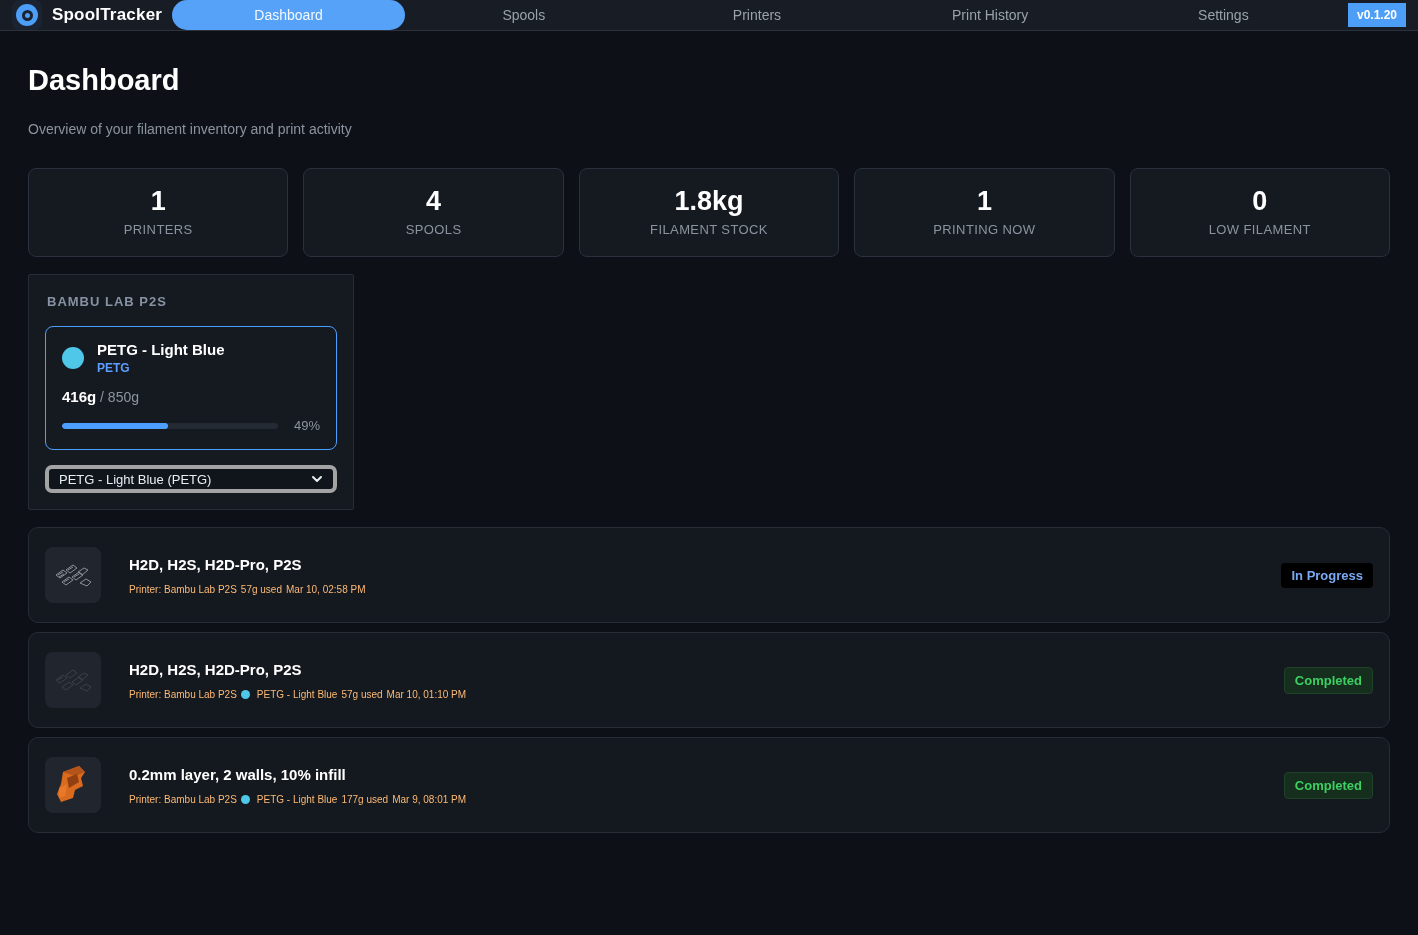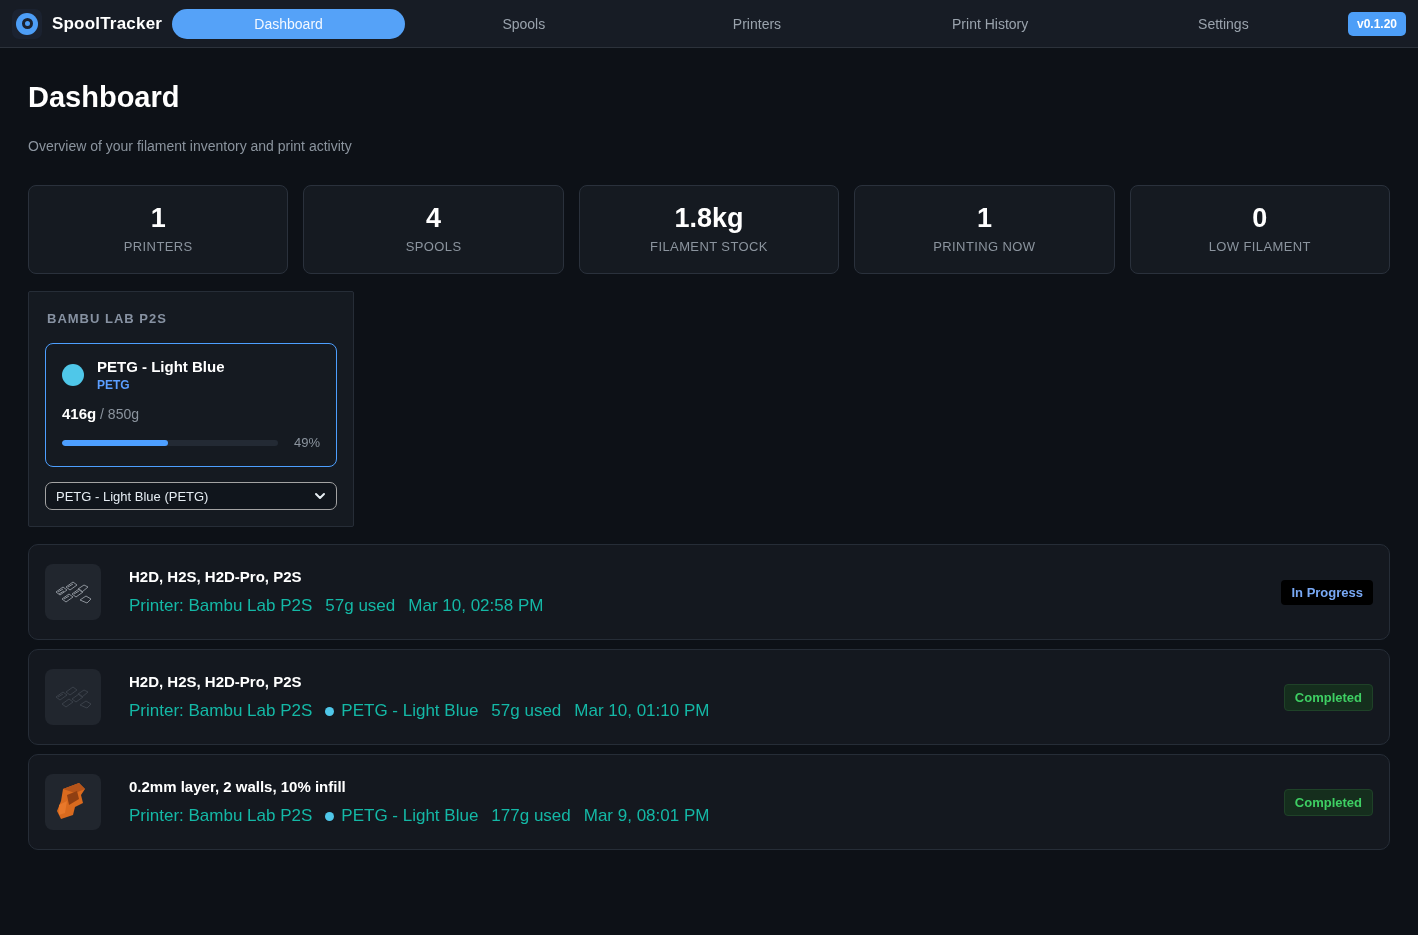--- a/index.html
+++ b/index.html
@@ -5,21 +5,21 @@
   * { margin:0; padding:0; box-sizing:border-box; }
   html,body { width:1418px; height:935px; overflow:hidden; }
   body {
     background:#0d1117;
     color:#e6edf3;
     font-family:"Liberation Sans", sans-serif;
   }
 
   
   .topbar {
-    height:48px;
+    height:31px;
     background:#171c25;
     border-bottom:1px solid #2c323b;
     display:flex;
     align-items:center;
     padding:0 12px;
   }
   .brand { display:flex; align-items:center; gap:10px; width:158px; flex:none; }
   .logo-box {
     width:30px; height:30px; border-radius:7px;
     background:#1b2230;
@@ -42,21 +42,21 @@
     flex:1; text-align:center; font-size:14px; color:#9aa3ad;
     padding:7px 0; cursor:pointer;
   }
   .nav-item.active {
     background:#55a2f8; color:#f4f9ff; border-radius:18px;
     margin:0 2px; font-weight:normal;
   }
   .version-badge {
     flex:none; background:#4d9ef7; color:#ffffff;
     font-size:12px; font-weight:bold;
-    padding:5px 9px; border-radius:5px; margin-left:8px;
+    padding:5px 9px; border-radius:0; margin-left:8px;
   }
 
   
   .main { padding:0 28px; }
   .page-title { font-size:29px; font-weight:bold; color:#ffffff; margin:33px 0 0; }
   .page-subtitle { font-size:14px; color:#8b949e; margin-top:24px; }
 
   .stats-row {
     display:grid; grid-template-columns:repeat(5,1fr); gap:15px;
     margin-top:31px;
@@ -94,41 +94,41 @@
   .spool-weights .used { font-size:15px; font-weight:bold; color:#ffffff; }
   .progress-row { margin-top:13px; display:flex; align-items:center; gap:16px; }
   .progress-track {
     flex:1; height:6px; border-radius:3px; background:#232a34; overflow:hidden;
   }
   .progress-fill { height:100%; border-radius:3px; background:#4d9fff; }
   .progress-pct { font-size:13px; color:#8b949e; flex:none; }
 
   .spool-select {
     margin-top:15px; height:28px;
-    background:#10151c; border:1px solid #a3a3a3; border-radius:7px;
+    background:#10151c; border:4px solid #a3a3a3; border-radius:7px;
     display:flex; align-items:center; padding:0 10px;
     font-size:13px; color:#e6edf3; cursor:pointer;
   }
   .spool-select .chev { margin-left:auto; display:flex; }
 
   
   .jobs-list { display:flex; flex-direction:column; gap:9px; margin-top:17px; }
   .job-row {
     display:flex; align-items:center;
     background:#14181f; border:1px solid #262d37; border-radius:10px;
     padding:19px 16px;
   }
   .job-thumb {
     width:56px; height:56px; border-radius:8px; background:#21262e;
     flex:none; display:flex; align-items:center; justify-content:center;
     overflow:hidden;
   }
   .job-info { margin-left:28px; }
   .job-title { font-size:15px; font-weight:bold; color:#ffffff; }
-  .job-meta { display:flex; align-items:center; gap:13px; margin-top:11px; font-size:17px; color:#14b8a6; }
+  .job-meta { display:flex; align-items:center; gap:4px; margin-top:11px; font-size:10px; color:#fdba74; }
   .meta-filament { display:flex; align-items:center; gap:7px; }
   .filament-dot { width:9px; height:9px; border-radius:50%; background:#4fc7e9; }
   .job-badge {
     margin-left:auto; font-size:13px; font-weight:bold;
     padding:5px 10px; border-radius:4px; flex:none;
   }
   .badge-inprogress { color:#79a9f5; background:#000000; }
   .badge-completed { color:#3ecf63; background:#152e1d; border:1px solid #1f4228; }
 </style>
 </head>

